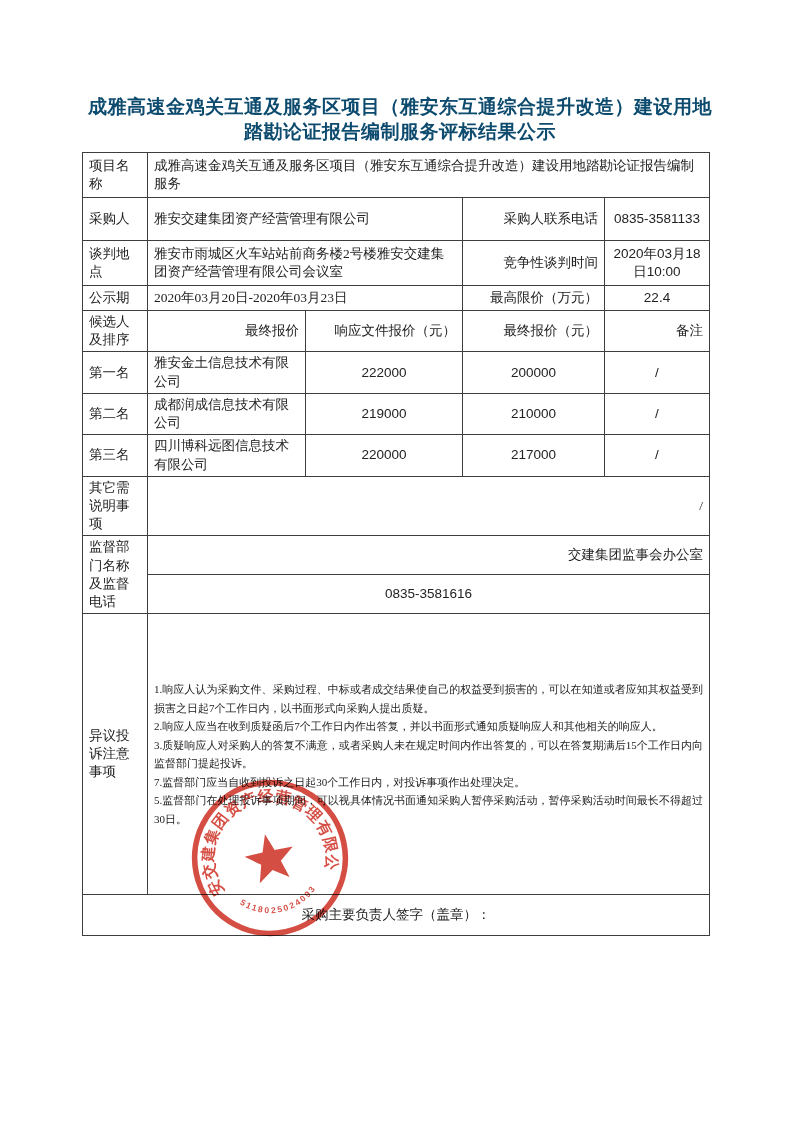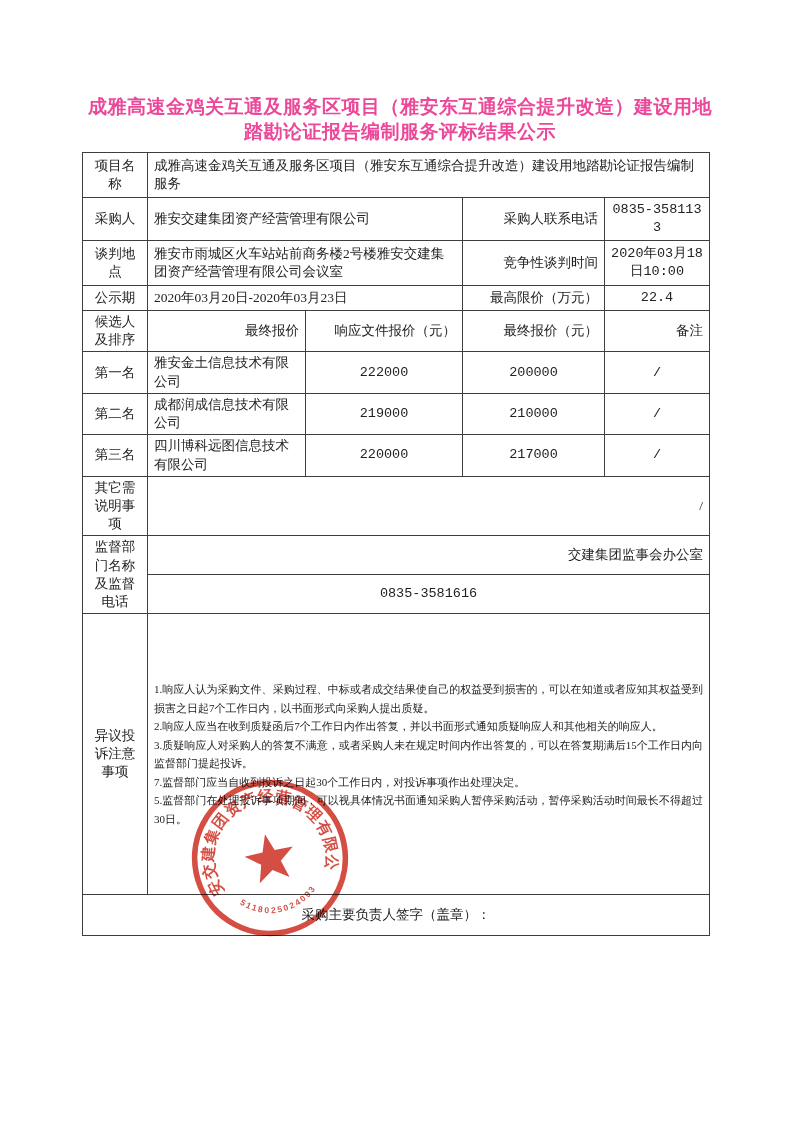--- a/index.html
+++ b/index.html
@@ -13,42 +13,42 @@
   }
   .doc{position:relative;width:800px;height:1130px;background:#fff;}
   .title{
     position:absolute;top:94px;left:50%;transform:translateX(-50%);
     width:625px;
     text-align:center;
     font-family:"Liberation Sans","DejaVu Sans",sans-serif;
     font-weight:bold;
     font-size:19px;
     line-height:25px;
-    color:#ec4899;
+    color:#0c4a6e;
     letter-spacing:.5px;
   }
   table.main{
     position:absolute;left:82px;top:152px;
     width:627px;
     border-collapse:collapse;
     table-layout:fixed;
     font-size:13.5px;
     color:#222;
   }
   table.main td{
     border:1px solid #3e3e3e;
     padding:2px 6px;
     vertical-align:middle;
     line-height:1.35;
     word-break:break-all;
   }
-  td.lbl{text-align:center;padding:2px 3px;margin-top:36px;}
+  td.lbl{text-align:left;padding:2px 3px;margin-top:36px;}
   td.val-left{text-align:left;padding-left:8px;}
   td.ctr{text-align:right;}
-  td.num{text-align:center;font-family:Liberation Mono, monospace;}
+  td.num{text-align:center;font-family:Liberation Sans, sans-serif;}
   tr.r1 td{height:40px;}
   tr.r2 td{height:38px;}
   tr.r3 td{height:40px;}
   tr.r4 td{height:20px;}
   tr.r5 td{height:30px;}
   tr.r6 td{height:32px;}
   tr.r7 td{height:30px;}
   tr.r8 td{height:36px;}
   tr.r9 td{height:36px;}
   tr.r10a td{height:33px;}

